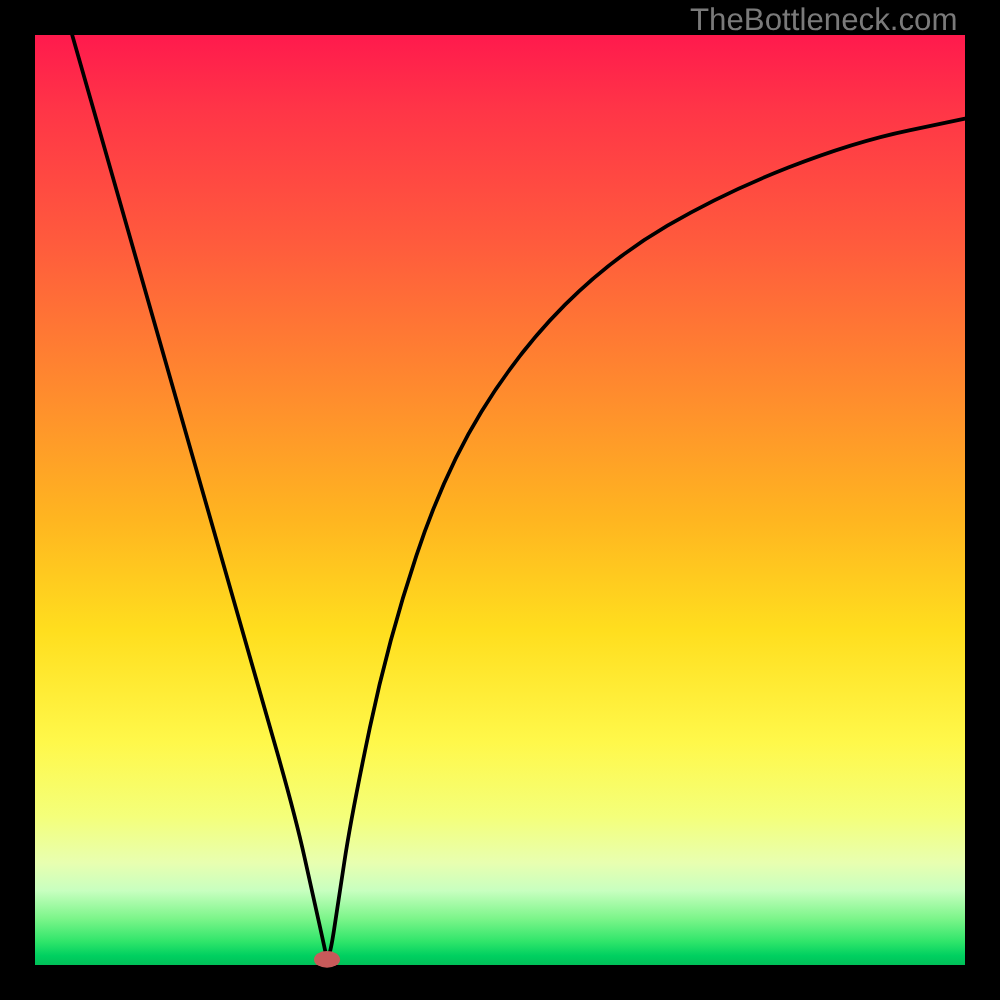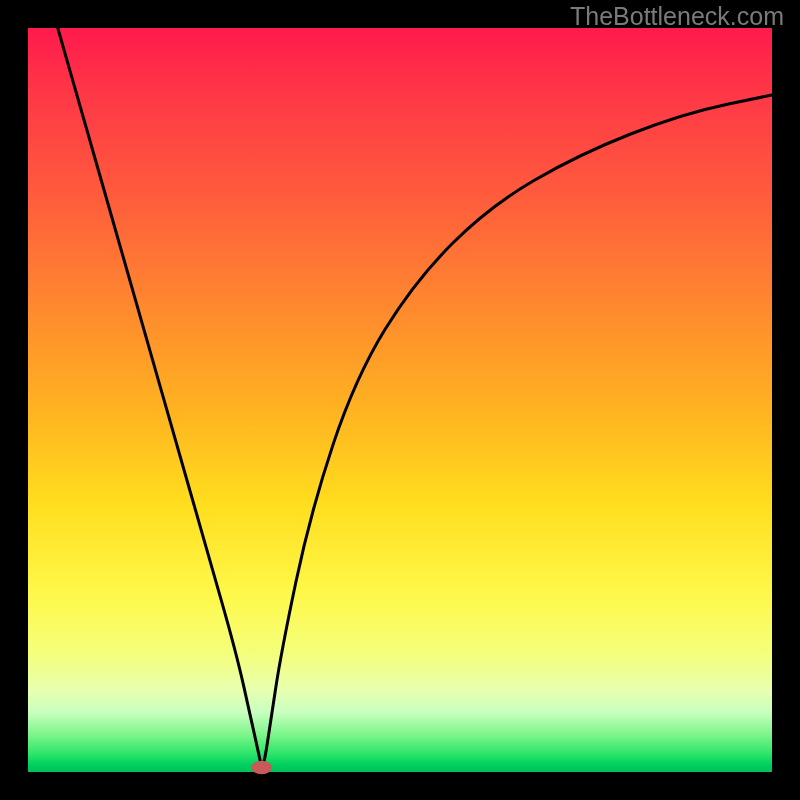--- a/index.html
+++ b/index.html
@@ -13,21 +13,21 @@
   }
   .frame {
     position: relative;
     width: 800px;
     height: 800px;
     background: #000;
   }
   .watermark {
     position: absolute;
     top: 2px;
-    right: 16px;
+    right: 34px;
     color: #7a7a7a;
     font-size: 25px;
     font-weight: 400;
     letter-spacing: 0px;
     font-family: Arial, Helvetica, sans-serif;
   }
   .plot-area {
     position: absolute;
     left: 28px;
     top: 28px;

